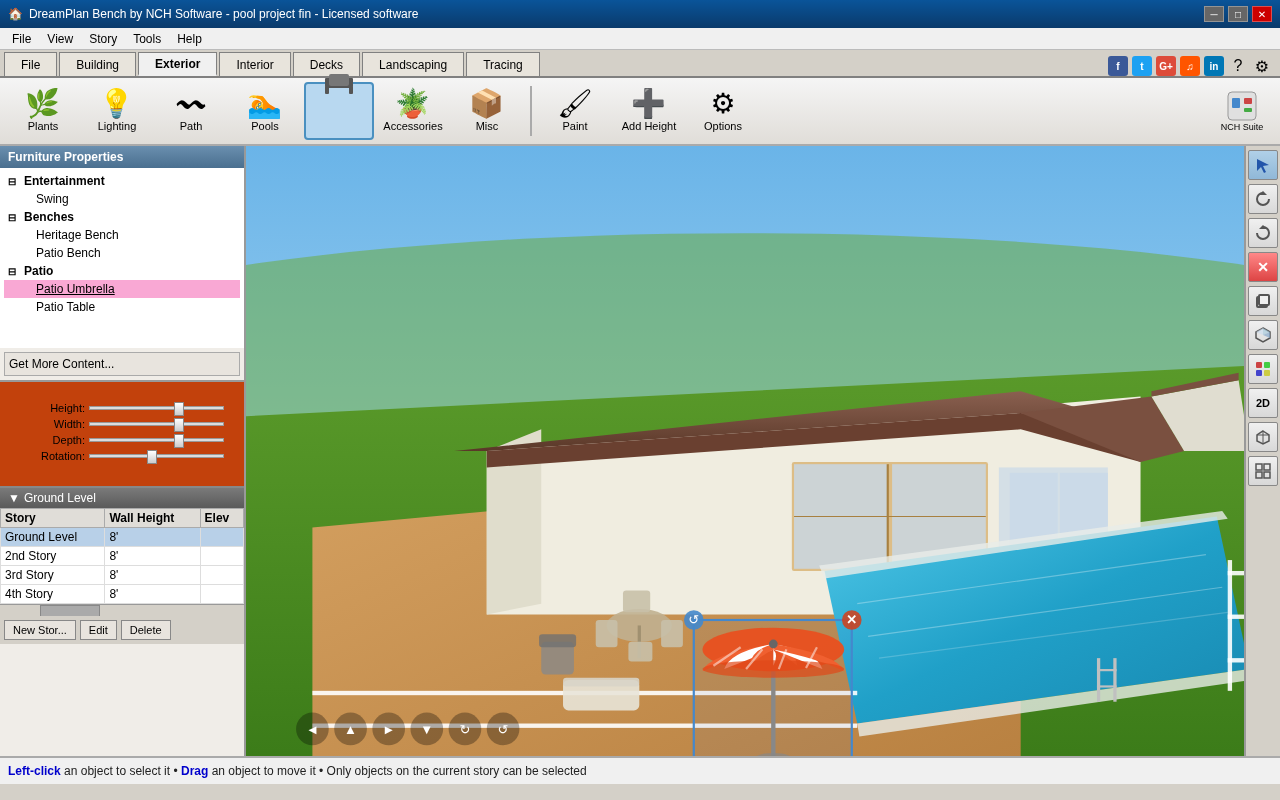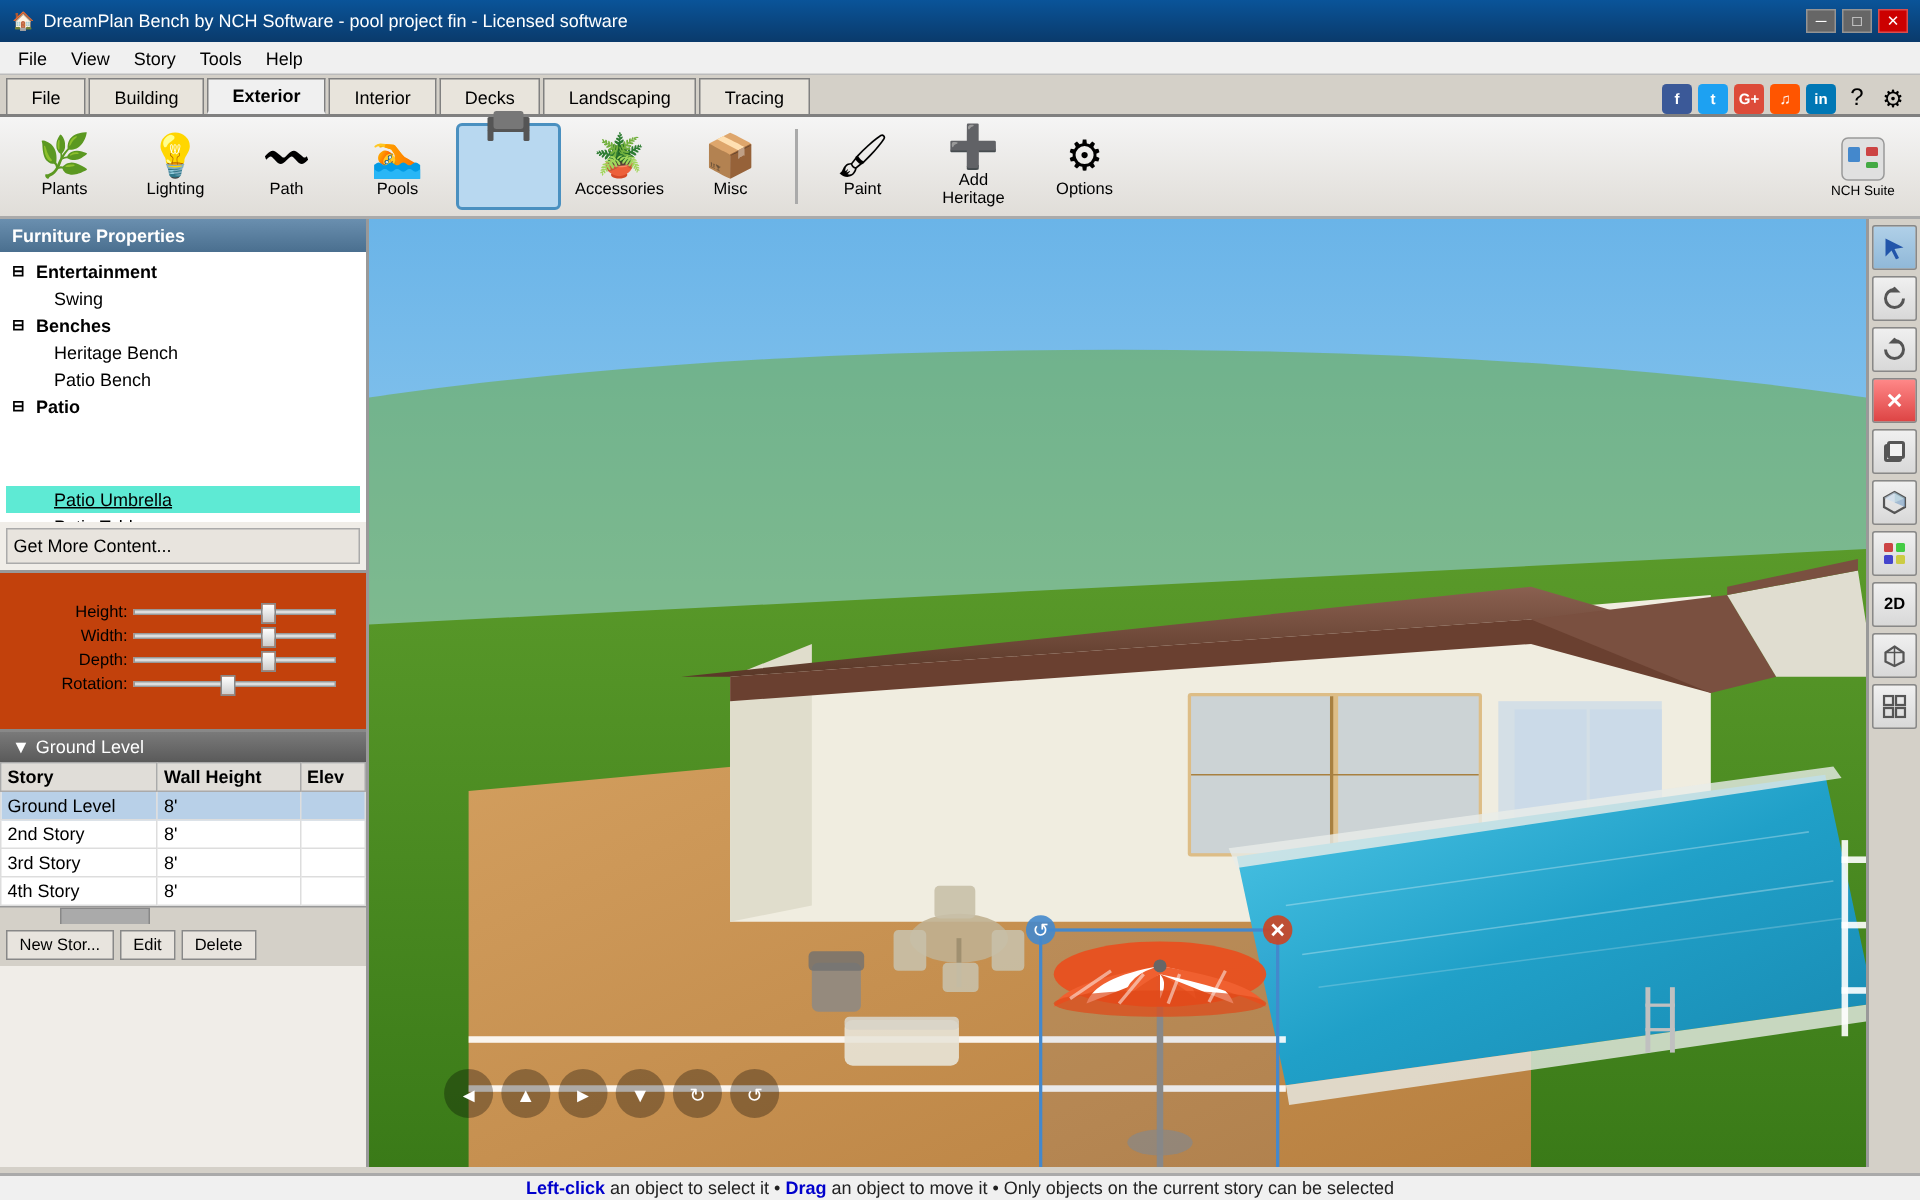--- a/index.html
+++ b/index.html
@@ -127,21 +127,21 @@
       padding: 4px;
       background: white;
     }
     .tree-item {
       padding: 2px 4px;
       cursor: pointer;
       display: flex;
       align-items: center;
       gap: 4px;
     }
-    .tree-item.selected { background: #5eead4; margin-top: 44px; }
+    .tree-item.selected { background: #f9a8d4; }
     .tree-item.category { font-weight: bold; }
     .tree-indent-1 { padding-left: 16px; }
     .tree-toggle { font-size: 10px; width: 12px; }
 
     #get-more-btn {
       margin: 4px;
       padding: 4px;
       background: #e8e4de;
       border: 1px solid #aaa;
       cursor: pointer;
@@ -246,33 +246,32 @@
       align-items: center;
       justify-content: center;
       font-size: 14px;
       border-radius: 2px;
     }
     .right-btn.active { background: linear-gradient(to bottom, #b0d0e8, #90b8d8); }
     .right-btn.red { background: linear-gradient(to bottom, #f88, #d44); color: white; }
 
     
     #statusbar {
-      height: 18px;
+      height: 28px;
       background: #f0f0f0;
       border-top: 2px solid #aaa;
       display: flex;
       align-items: center;
       padding: 0 8px;
       font-size: 11px;
       color: #222;
       position: absolute;
-      bottom: 0;
+      bottom: 16px;
       left: 0;
       right: 0;
-      justify-content: center;
     }
     #statusbar span.highlight { color: #0000cc; font-weight: bold; }
 
     .tab-bar-right {
       margin-left: auto;
       display: flex;
       align-items: center;
       gap: 4px;
       padding-right: 4px;
     }
@@ -365,21 +364,21 @@
     <div class="toolbar-icon">📦</div>
     <div class="toolbar-label">Misc</div>
   </div>
   <div class="toolbar-separator"></div>
   <div class="toolbar-btn">
     <div class="toolbar-icon">🖌</div>
     <div class="toolbar-label">Paint</div>
   </div>
   <div class="toolbar-btn">
     <div class="toolbar-icon">➕</div>
-    <div class="toolbar-label">Add Heritage</div>
+    <div class="toolbar-label">Add Height</div>
   </div>
   <div class="toolbar-btn">
     <div class="toolbar-icon">⚙</div>
     <div class="toolbar-label">Options</div>
   </div>
   <div class="nch-suite" style="margin-left:auto;">
     <svg width="32" height="32" viewBox="0 0 32 32">
       <rect x="2" y="2" width="28" height="28" rx="4" fill="#e0e0e0" stroke="#999"></rect>
       <rect x="6" y="8" width="8" height="10" rx="1" fill="#4488cc"></rect>
       <rect x="18" y="8" width="8" height="6" rx="1" fill="#cc4444"></rect>

